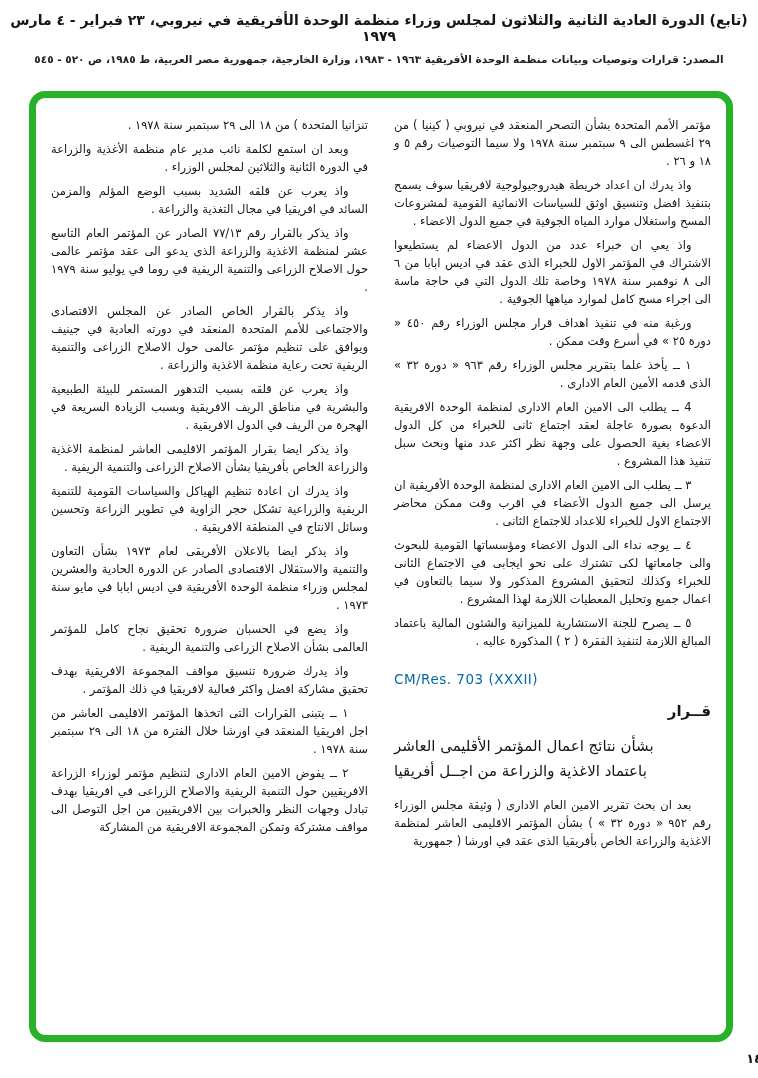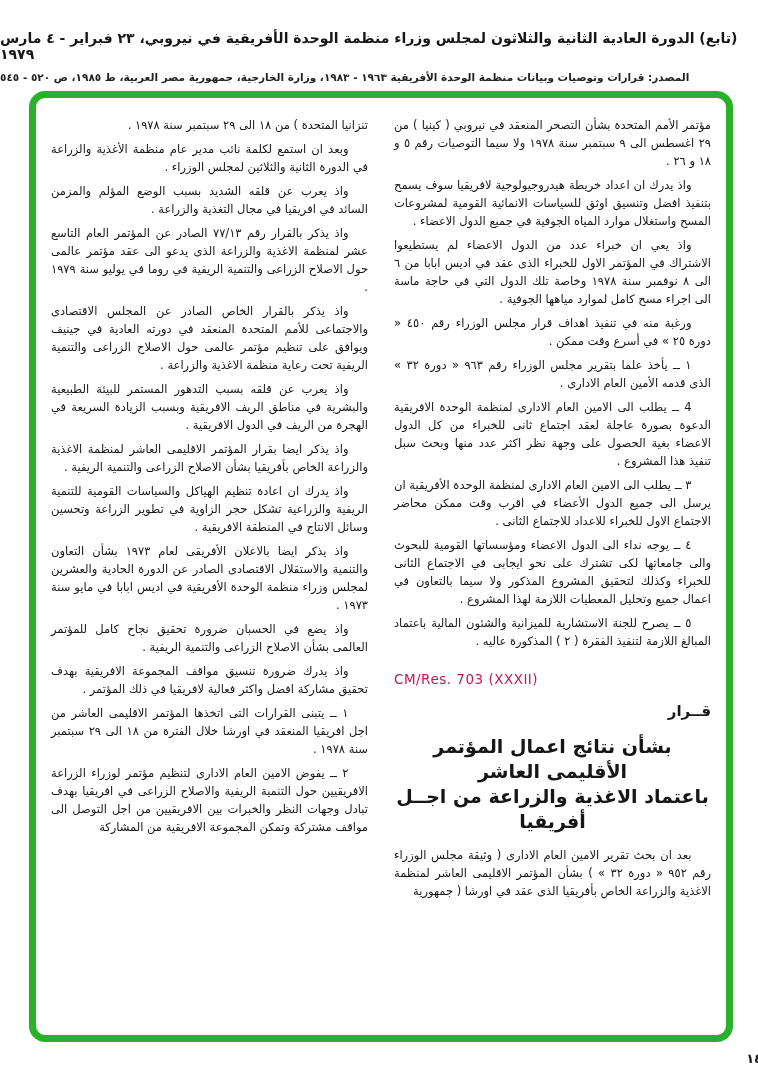--- a/index.html
+++ b/index.html
@@ -10,22 +10,22 @@
   body {
     width: 758px;
     height: 1078px;
     position: relative;
     overflow: hidden;
     font-family: "DejaVu Sans", sans-serif;
     color: #161616;
   }
   .header {
     direction: rtl;
-    text-align: left;
-    padding-top: 30px;
+    text-align: center;
+    padding-top: 12px;
   }
   .header .title {
     font-size: 14px;
     font-weight: bold;
     letter-spacing: 0.2px;
   }
   .header .source {
     font-size: 10.5px;
     font-weight: bold;
     margin-top: 9px;
@@ -64,32 +64,32 @@
   }
   .col p.no-indent {
     text-indent: 0;
   }
   .cm-ref {
     direction: ltr;
     text-align: left;
     font-size: 13.5px;
     letter-spacing: 0.5px;
     margin: 20px 0 14px 0;
-    color: #be185d;
+    color: #0369a1;
   }
   .decision-title {
     text-align: right;
     font-weight: bold;
     font-size: 15px;
     margin: 10px 0 14px 0;
   }
   .decision-subtitle {
-    text-align: center;
-    font-weight: bold;
-    font-size: 19px;
+    text-align: left;
+    font-weight: normal;
+    font-size: 15px;
     line-height: 25px;
     margin: 0 0 12px 0;
   }
   .footer {
     position: absolute;
     left: 4px;
     bottom: 12px;
     width: 100%;
     text-align: right;
     font-size: 13px;

